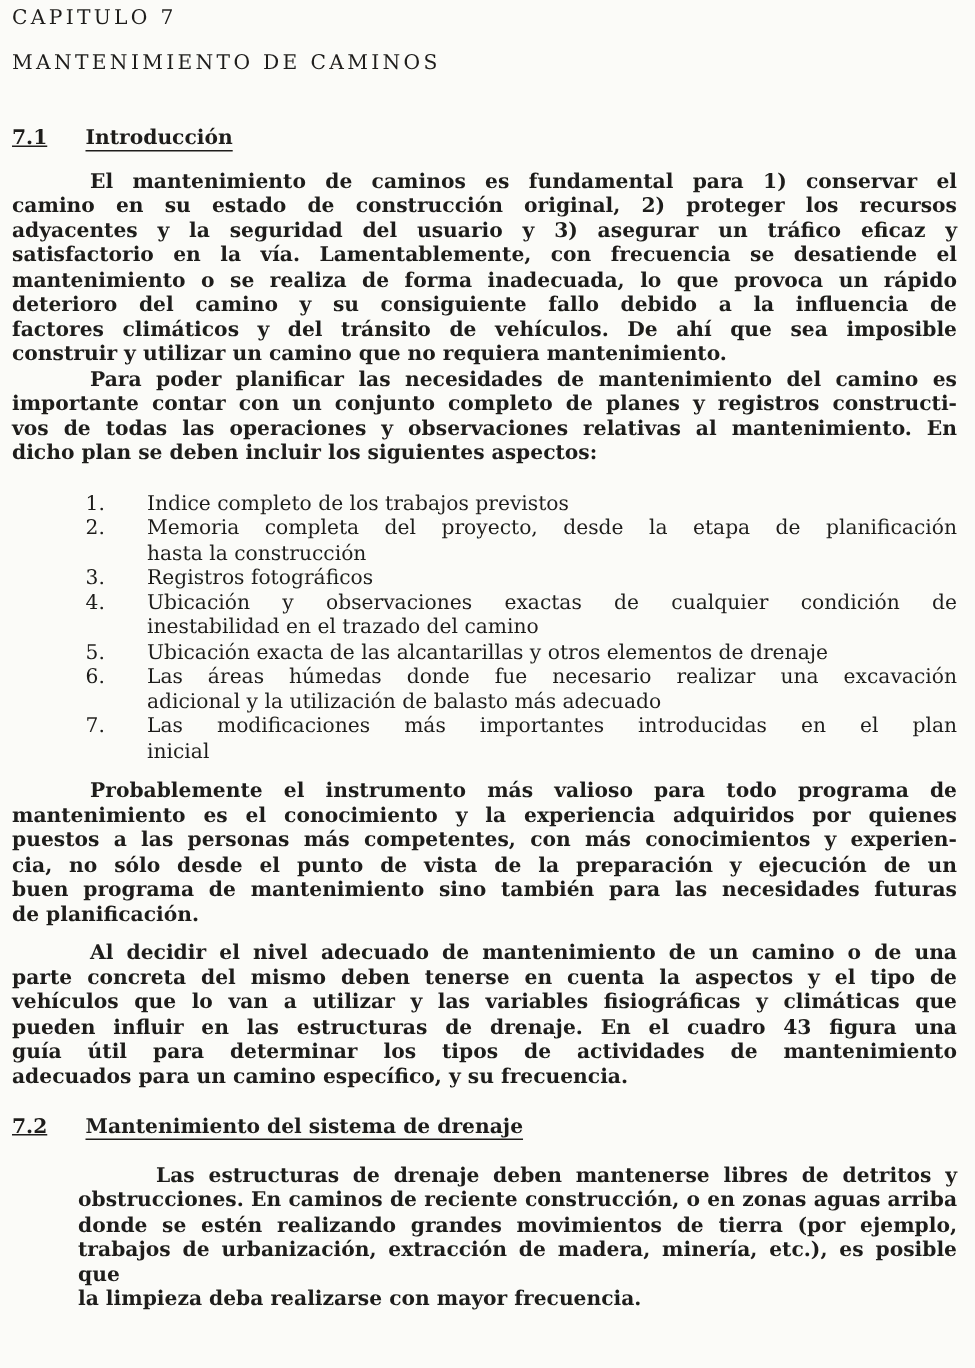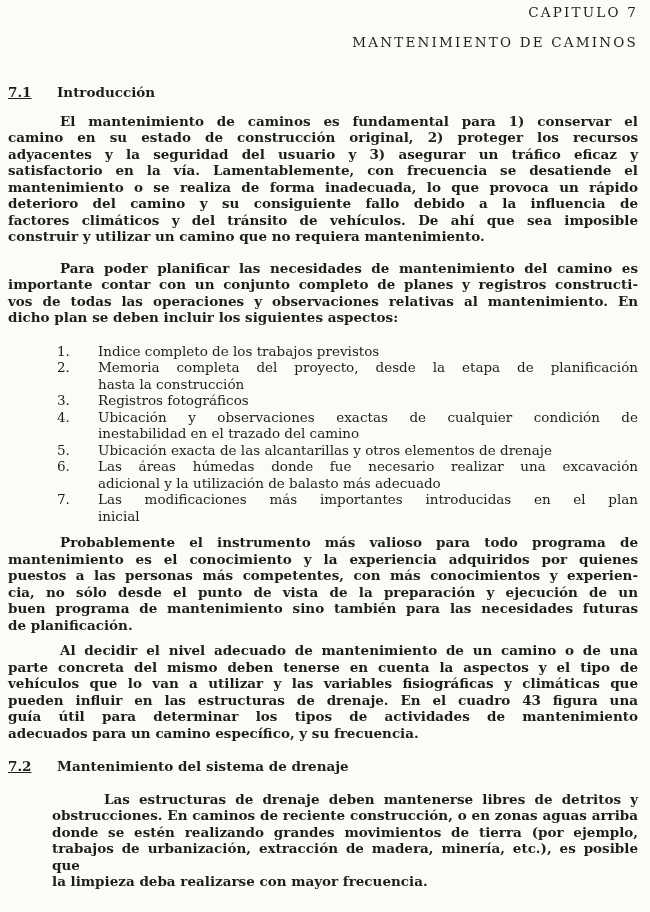--- a/index.html
+++ b/index.html
@@ -16,47 +16,48 @@
     background: #fbfbf8;
     color: #1e1d1b;
     font-family: "DejaVu Serif", serif;
     font-size: 13.5px;
     line-height: 16.5px;
     padding: 4px 12px 0 8px;
     overflow: hidden;
   }
   .chapter-label,
   .chapter-title {
-    text-align: right;
+    text-align: left;
     letter-spacing: 2.2px;
     font-size: 13.5px;
     white-space: nowrap;
   }
   .chapter-title {
     margin-top: 13px;
   }
   .sec-head {
     white-space: nowrap;
   }
   .sec-head-1 { margin-top: 34px; }
   .sec-head-2 { margin-top: 17px; }
   .sec-num {
     display: inline-block;
     width: 49px;
     font-weight: bold;
     text-decoration: underline;
   }
   .sec-title {
     font-weight: bold;
+    text-decoration: underline;
     text-decoration-thickness: 1.4px;
     text-underline-offset: 3.5px;
   }
   .para { margin: 0; font-weight: bold; }
   .para-1 { margin-top: 12px; }
-  .para-2 { margin-top: 15px; }
+  .para-2 { }
   .para-3 { margin-top: 10px; }
   .para-4 { margin-top: 9px; }
   .para-5 { margin-top: 16px; margin-left: 44px; }
   .line {
     text-align: justify;
     text-justify: inter-word;
   }
   .line.fill {
     text-align-last: justify;
   }

